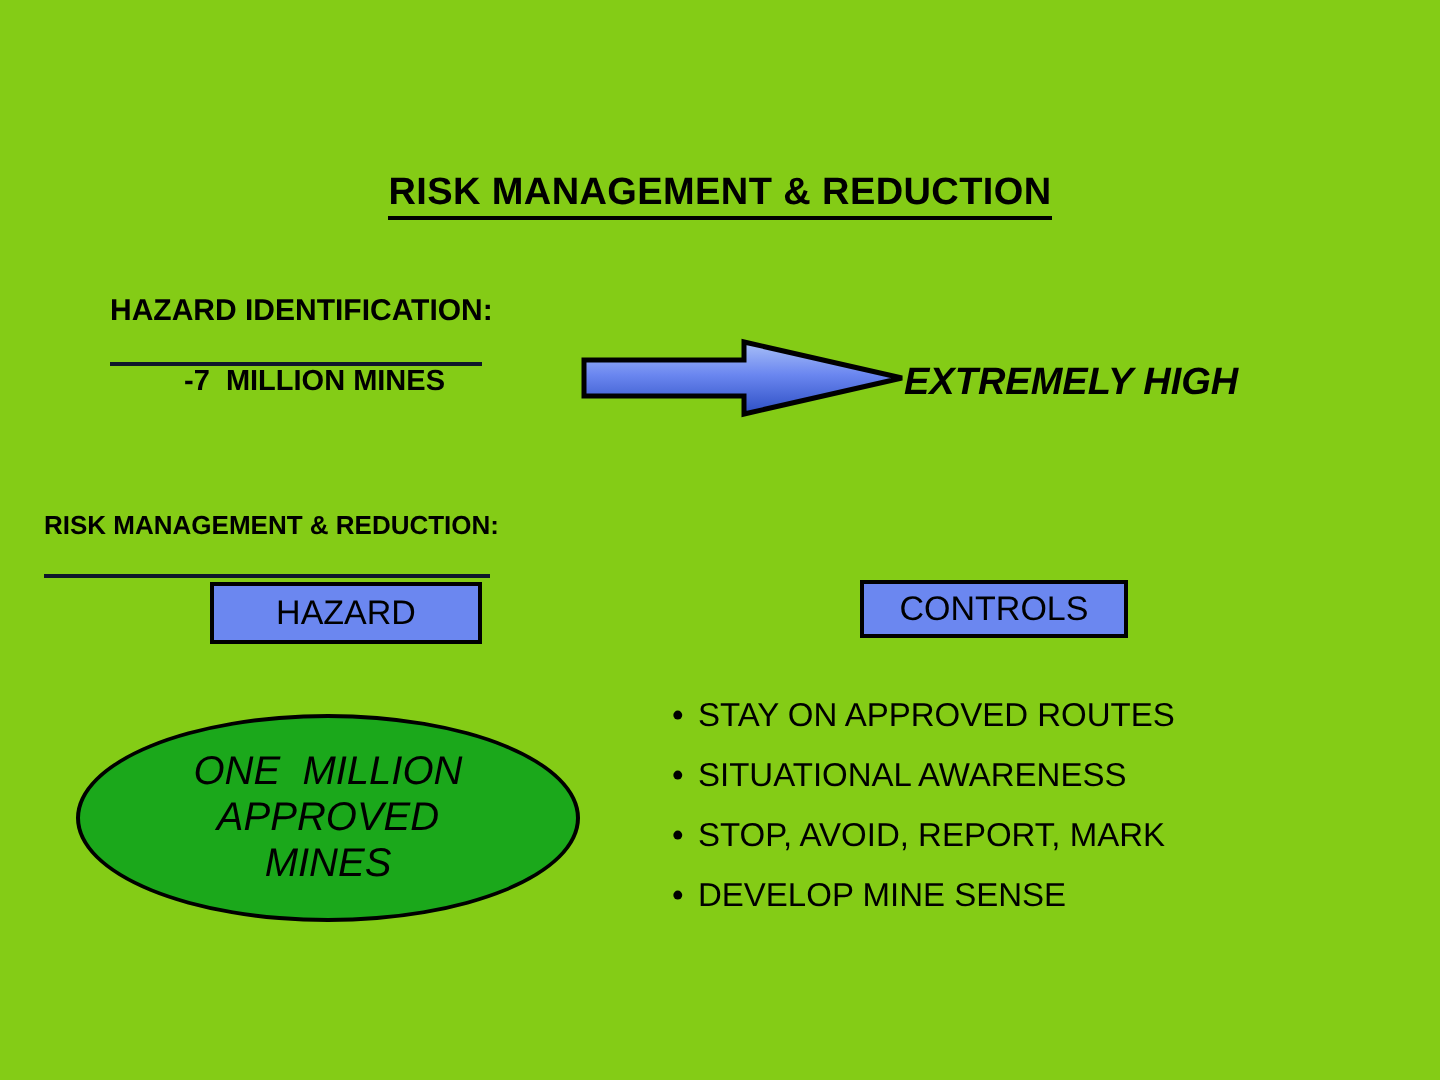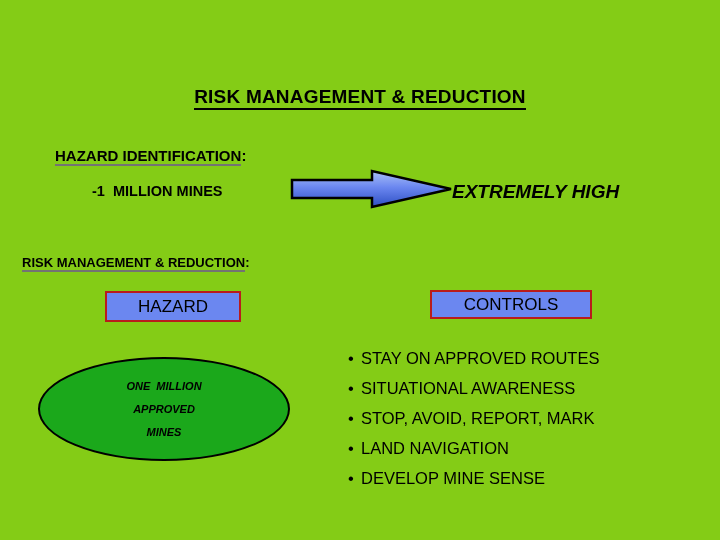--- a/index.html
+++ b/index.html
@@ -37,22 +37,22 @@
     padding-bottom: 1px;
   }
 
   
   .section-head {
     position: absolute;
     font-weight: bold;
     white-space: nowrap;
   }
   .section-head .u {
-    border-bottom: 2px solid #737373;
-    padding-bottom: 0;
+    border-bottom: 2px solid #0f172a;
+    padding-bottom: 17px;
   }
   #hazard-id-head {
     left: 55px;
     top: 147px;
     font-size: 15px;
   }
   #rmr-head {
     left: 22px;
     top: 255px;
     font-size: 13px;
@@ -80,39 +80,39 @@
     position: absolute;
     left: 288px;
     top: 166px;
     width: 168px;
     height: 46px;
   }
 
   
   .label-box {
     position: absolute;
-    border: 2px solid #b91c1c;
+    border: 2px solid #000000;
     background: #6b87f0;
     box-sizing: border-box;
     text-align: center;
     white-space: nowrap;
     font-size: 17px;
     color: #000000;
   }
   #hazard-box {
     left: 105px;
     top: 291px;
     width: 136px;
     height: 31px;
     line-height: 27px;
   }
   #controls-box {
     left: 430px;
     top: 290px;
-    width: 162px;
+    width: 134px;
     height: 29px;
     line-height: 25px;
   }
 
   
   .green-ellipse {
     position: absolute;
     left: 38px;
     top: 357px;
     width: 252px;
@@ -120,32 +120,32 @@
     border: 2px solid #000000;
     background: #1ba81b;
     border-radius: 50%;
     box-sizing: border-box;
     display: flex;
     flex-direction: column;
     align-items: center;
     justify-content: center;
   }
   .green-ellipse .line {
-    font-size: 11px;
-    font-weight: bold;
+    font-size: 20px;
+    font-weight: normal;
     font-style: italic;
     line-height: 23px;
     white-space: pre;
     color: #000000;
   }
 
   
   .bullets {
     position: absolute;
-    left: 348px;
+    left: 336px;
     top: 343px;
     width: 360px;
   }
   .bullets .bullet-row {
     font-size: 16.5px;
     line-height: 30px;
     white-space: nowrap;
     color: #000000;
   }
   .bullets .dot {
@@ -159,21 +159,21 @@
 <div id="slide">
 
   <div class="slide-title">
     <span class="u">RISK MANAGEMENT &amp; REDUCTION</span>
   </div>
 
   <div class="section-head" id="hazard-id-head">
     <span class="u">HAZARD IDENTIFICATION</span><span>:</span>
   </div>
 
-  <div class="mines-count">-1  MILLION MINES</div>
+  <div class="mines-count">-7  MILLION MINES</div>
 
   <div class="big-arrow">
     <svg width="168" height="46" viewBox="0 0 168 46" xmlns="http://www.w3.org/2000/svg">
       <defs>
         <linearGradient id="arrowGrad" x1="0" y1="0" x2="0" y2="1">
           <stop offset="0%" stop-color="#a9c0f7"></stop>
           <stop offset="45%" stop-color="#6b87f0"></stop>
           <stop offset="100%" stop-color="#2d4fc4"></stop>
         </linearGradient>
       </defs>
@@ -201,20 +201,17 @@
     <div class="bullet-row">
       <span class="dot">•</span><span>STAY ON APPROVED ROUTES</span>
     </div>
     <div class="bullet-row">
       <span class="dot">•</span><span>SITUATIONAL AWARENESS</span>
     </div>
     <div class="bullet-row">
       <span class="dot">•</span><span>STOP, AVOID, REPORT, MARK</span>
     </div>
     <div class="bullet-row">
-      <span class="dot">•</span><span>LAND NAVIGATION</span>
-    </div>
-    <div class="bullet-row">
       <span class="dot">•</span><span>DEVELOP MINE SENSE</span>
     </div>
   </div>
 
 </div>
 
 </body></html>

